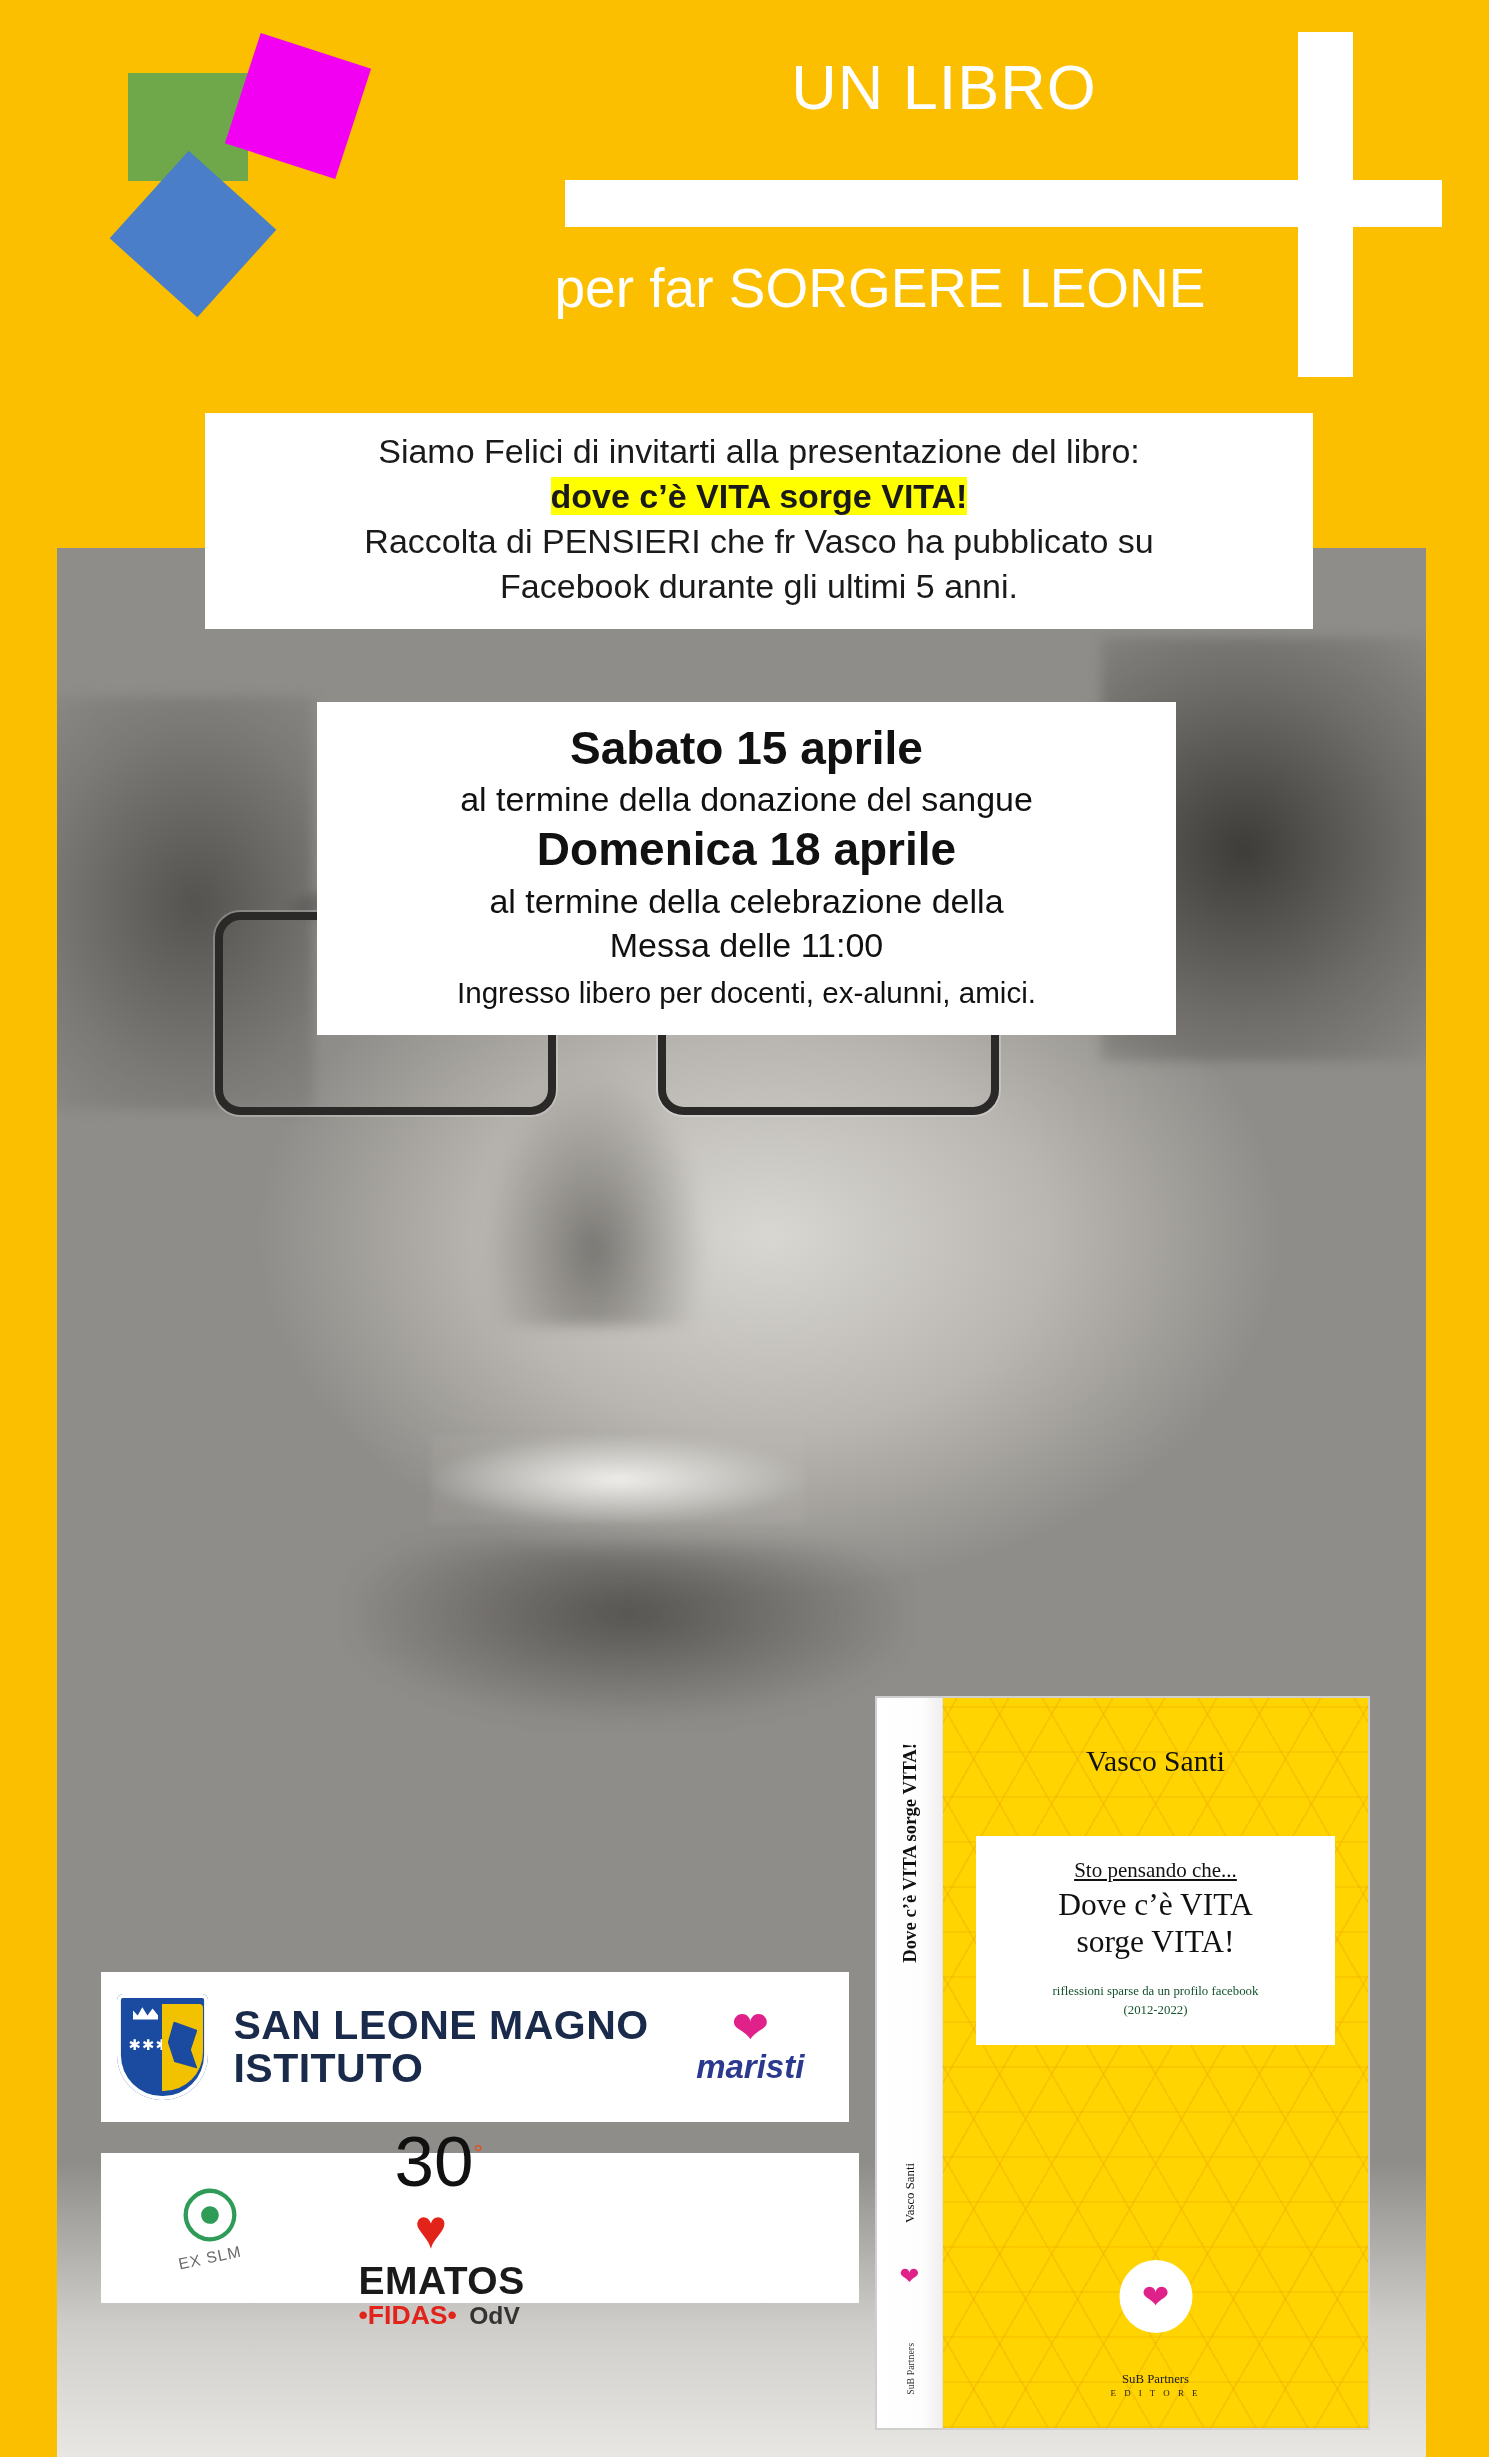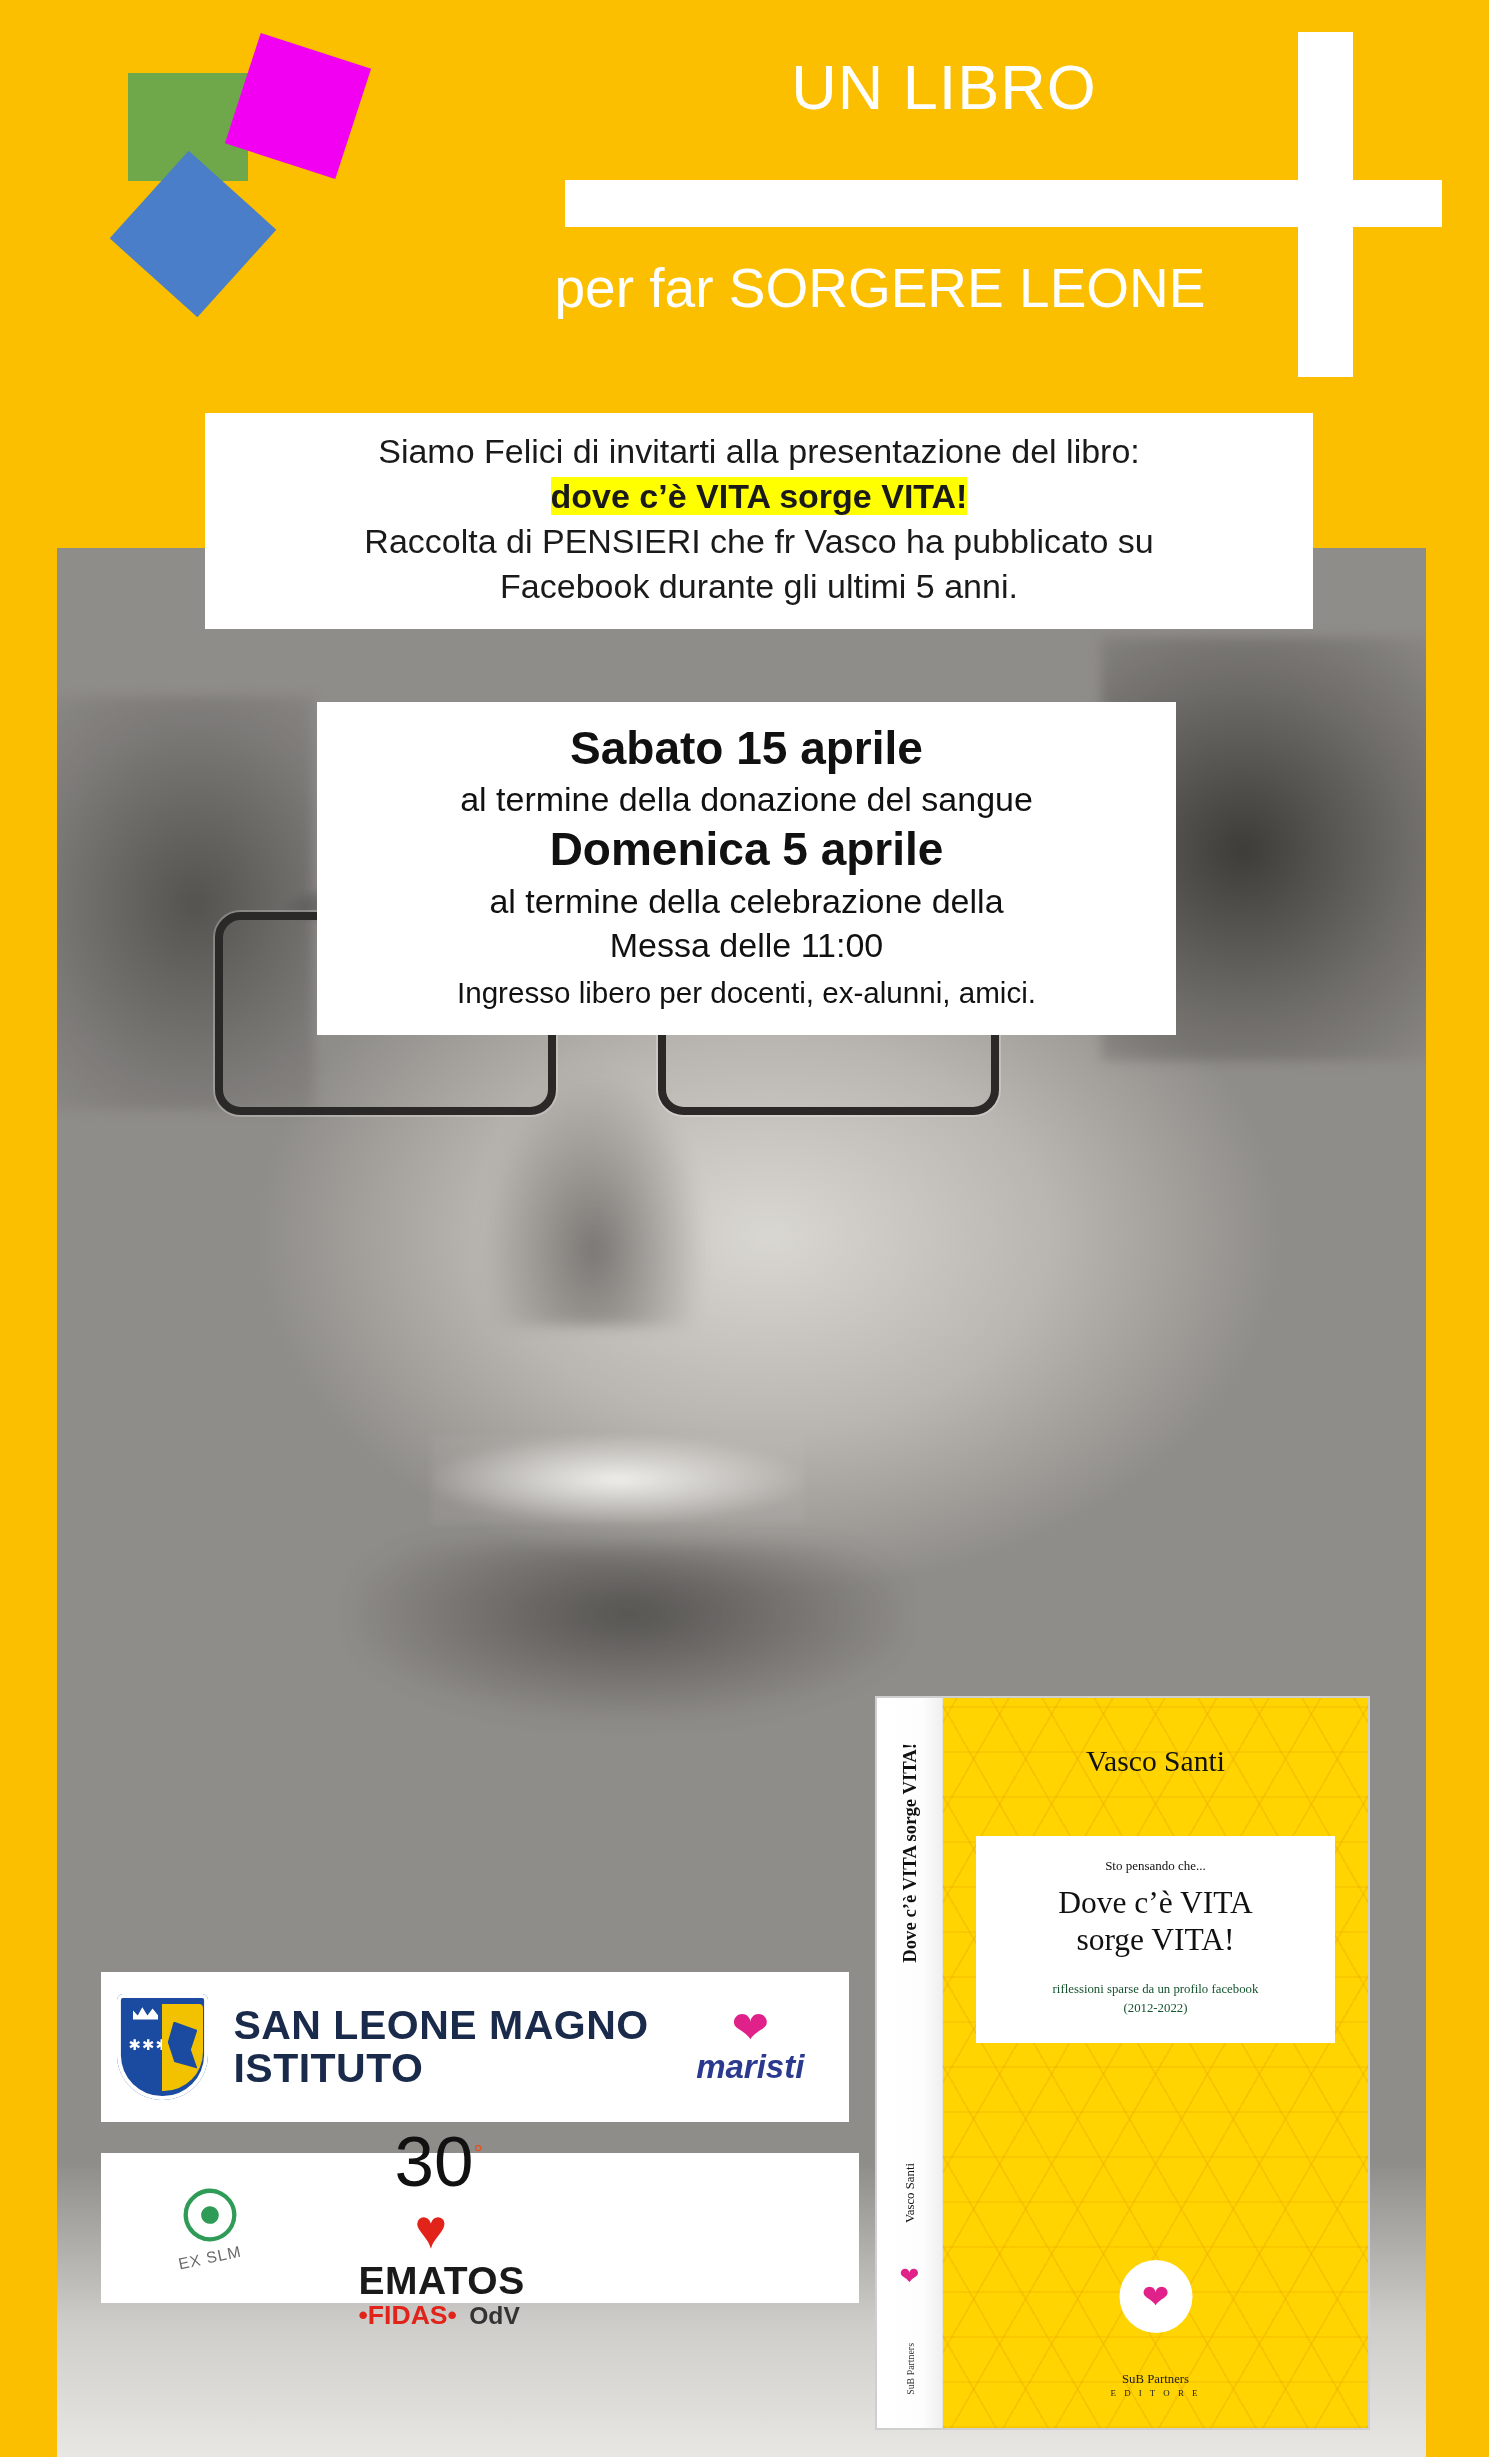--- a/index.html
+++ b/index.html
@@ -445,22 +445,23 @@
     position: absolute;
     left: 33px; right: 33px;
     top: 138px;
     background: #ffffff;
     padding: 21.7px 11.8px 25.6px 11.8px;
     text-align: center;
     font-family: "Liberation Serif", serif;
     color: #111;
   }
   .book .wb-1 {
-    font-size: 13px;
-    margin-bottom: 10px;
+    font-size: 21px;
+    margin-bottom: 3px;
+    text-decoration: underline;
   }
   .book .wb-title {
     font-size: 31.5px;
     line-height: 1.2;
   }
   .book .wb-sub {
     font-size: 12.8px;
     margin-top: 21.7px;
     line-height: 1.35;
     color: #14532d;
@@ -532,21 +533,21 @@
   <div class="panel panel-intro">
     <div>Siamo Felici di invitarti alla presentazione del libro:</div>
     <div><span class="hl">dove c’è VITA sorge VITA!</span></div>
     <div>Raccolta di PENSIERI che fr Vasco ha pubblicato su</div>
     <div>Facebook durante gli ultimi 5 anni.</div>
   </div>
 
   <div class="panel panel-dates">
     <div class="d-big">Sabato 15 aprile</div>
     <div class="d-mid">al termine della donazione del sangue</div>
-    <div class="d-big">Domenica 5 aprile</div>
+    <div class="d-big">Domenica 18 aprile</div>
     <div class="d-mid">al termine della celebrazione della</div>
     <div class="d-mid">Messa delle 11:00</div>
     <div class="d-small">Ingresso libero per docenti, ex-alunni, amici.</div>
   </div>
 
   <div class="logo-strip strip-1">
     <div class="crest">
       <div class="crown"></div>
       <div class="stars">✱✱✱</div>
       <div class="lion"></div>

